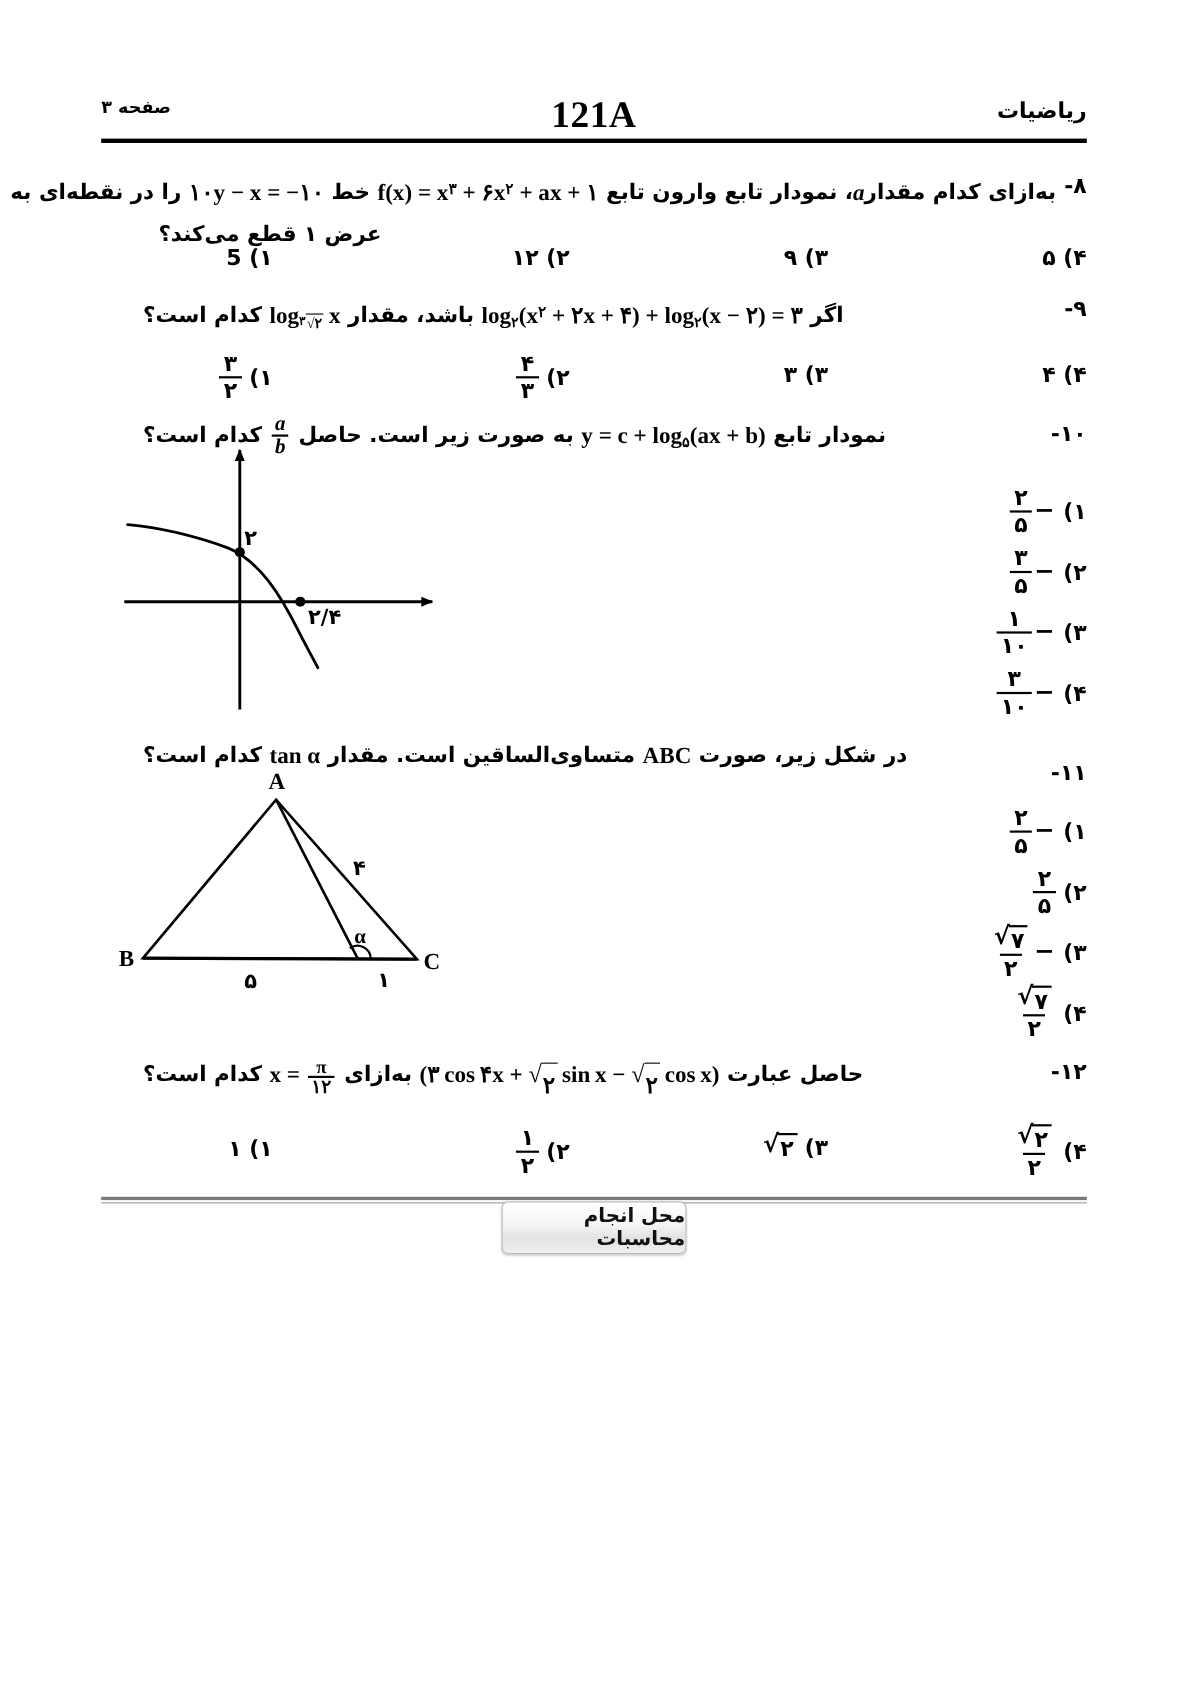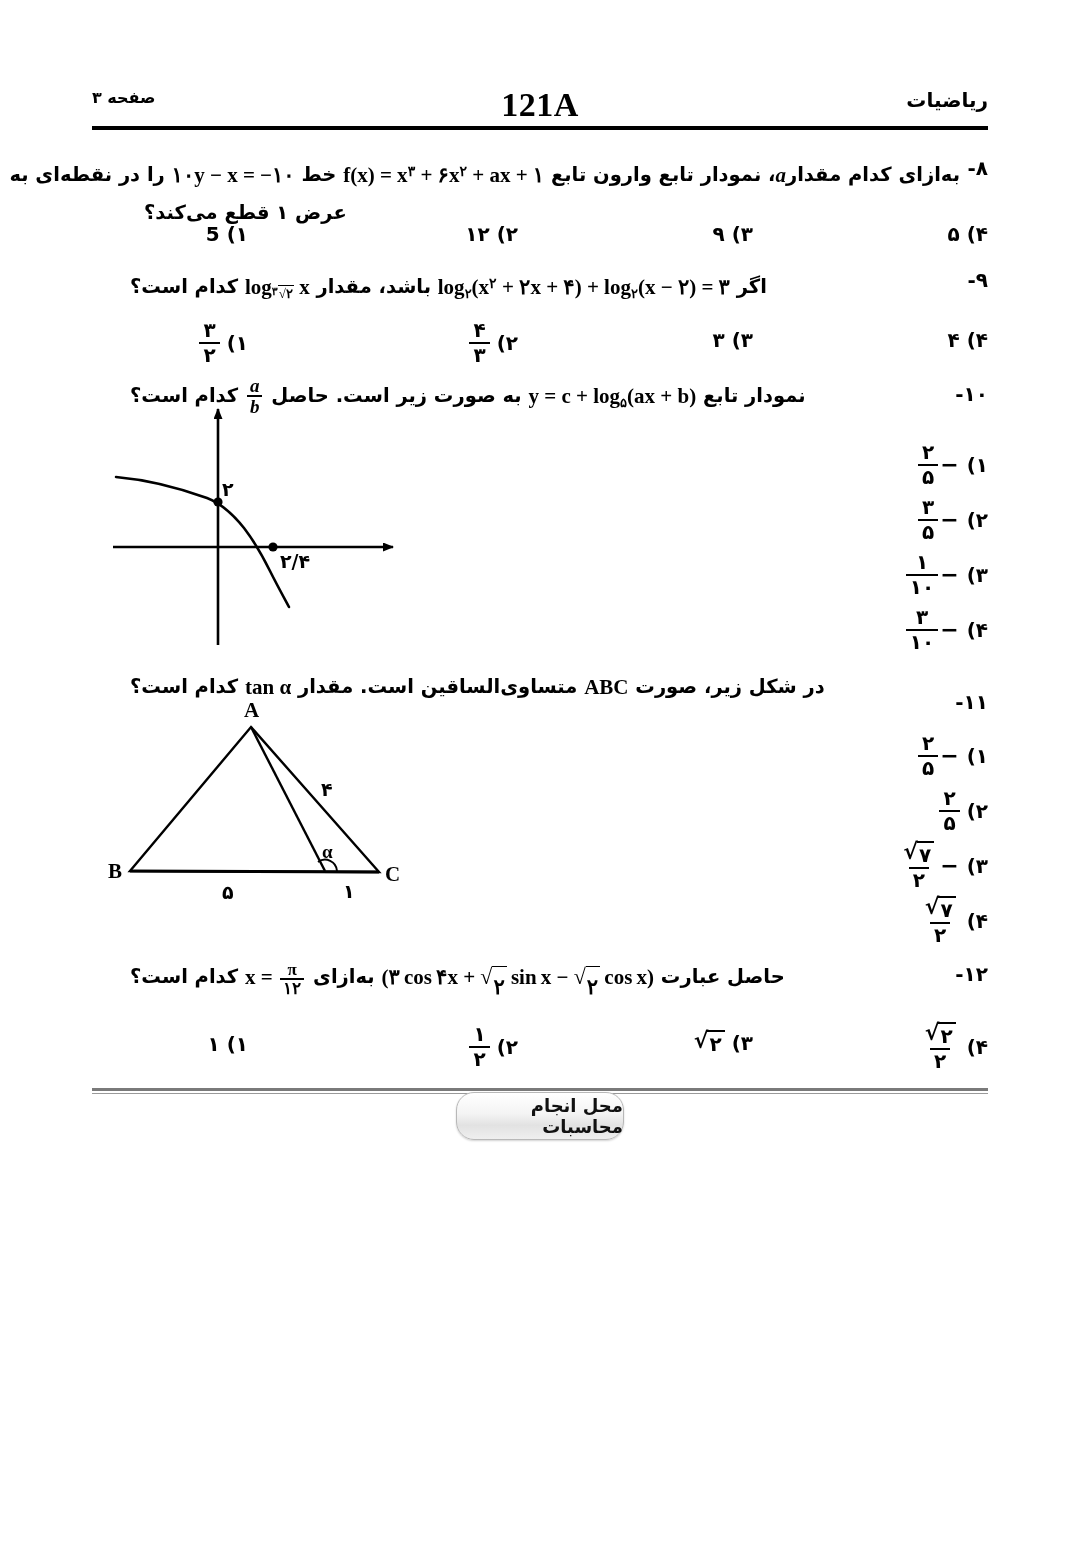--- a/index.html
+++ b/index.html
@@ -209,21 +209,21 @@
     background: #9a9a9a;
   }
   .calc-box {
     position: absolute;
     left: 50%;
     transform: translateX(-50%);
     top: 1092px;
     width: 166px;
     height: 46px;
     border: 1px solid #b8b8b8;
-    border-radius: 18px;
+    border-radius: 6px;
     background: linear-gradient(to bottom, #ffffff 0%, #f4f4f4 45%, #e2e2e2 70%, #efefef 100%);
     box-shadow: 0 1px 2px rgba(0,0,0,0.18);
     display: flex;
     align-items: center;
     justify-content: center;
     font-size: 18px;
     font-weight: 700;
     direction: rtl;
     color: #111;
   }

